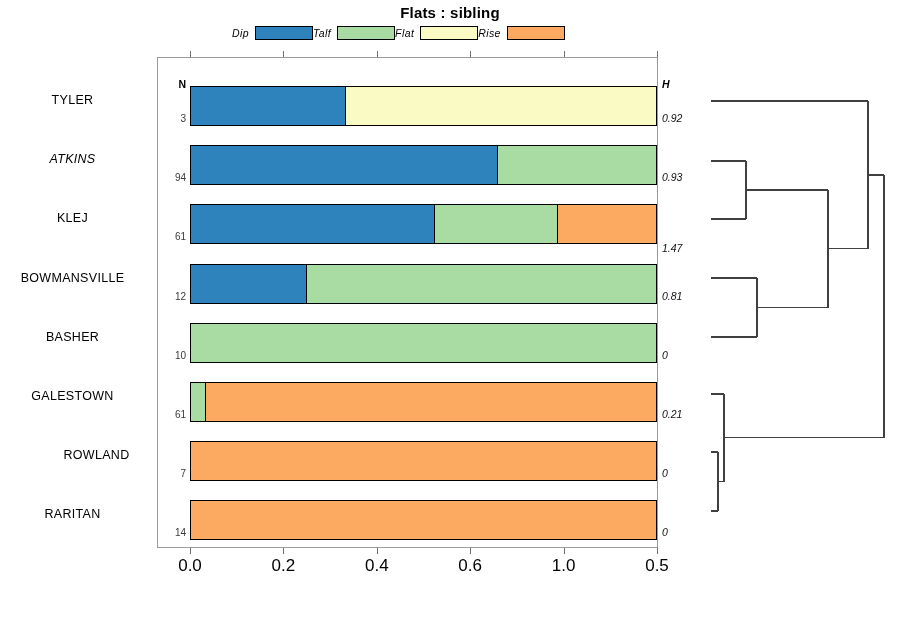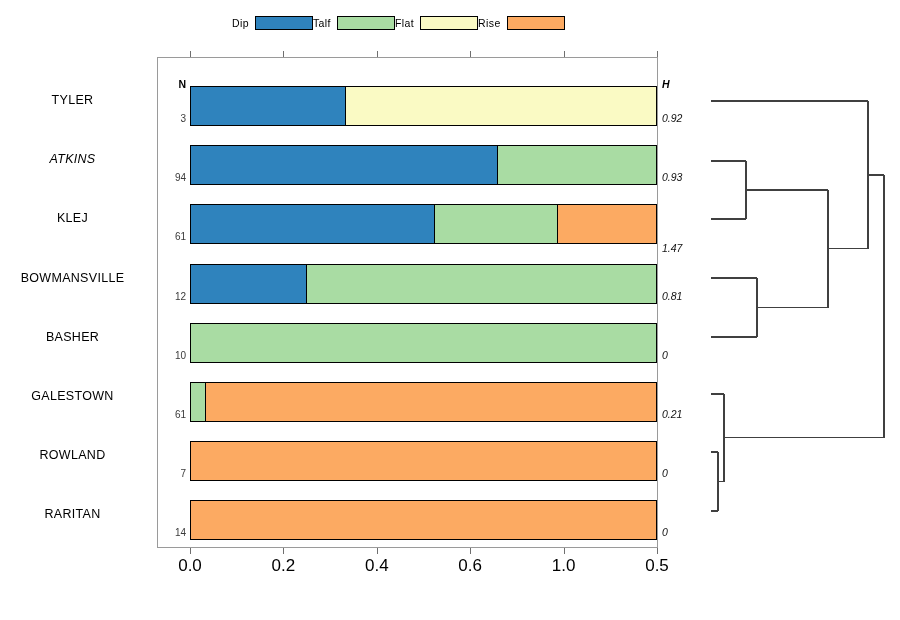--- a/index.html
+++ b/index.html
@@ -11,22 +11,22 @@
   #root{position:absolute;inset:0;}
 
   
   .chart-title{
     position:absolute;left:0;top:4px;width:900px;text-align:center;
     font-size:15px;font-weight:bold;letter-spacing:.2px;
   }
 
   
   .legend{
-    position:absolute;left:232px;top:15px;width:304px;height:16px;
-    display:flex;align-items:center;justify-content:space-between;
+    position:absolute;left:232px;top:25px;width:304px;height:16px;
+    display:flex;align-items:center;justify-content:space-between;font-style:italic;
   }
   .legend-item{display:flex;align-items:center;gap:6px;}
   .legend-label{font-size:10.5px;letter-spacing:.4px;}
   .legend-swatch{width:58px;height:14px;border:1px solid #000;box-sizing:border-box;}
 
   
   .panel{
     position:absolute;left:157px;top:57px;width:501px;height:491px;
     border:1px solid #9a9a9a;box-sizing:border-box;background:#fff;
   }
@@ -71,20 +71,21 @@
 
   
   .dendro{position:absolute;left:700px;top:57px;width:195px;height:491px;}
   .dendro svg{display:block;}
 </style>
 </head>
 <body>
 
 <div id="root">
 
+  <div class="chart-title">Flats : sibling</div>
 
   <div class="legend">
     <div class="legend-item">
       <span class="legend-label">Dip</span>
       <span class="legend-swatch" id="sw0" style="background: rgb(47, 131, 189);"></span>
     </div>
     <div class="legend-item">
       <span class="legend-label">Talf</span>
       <span class="legend-swatch" id="sw1" style="background: rgb(169, 220, 163);"></span>
     </div>
@@ -152,21 +153,21 @@
       <div class="row" style="top: 0px;">
         <div class="row-label" style="top: 389px;">GALESTOWN</div>
         <div class="row-n" style="top: 409px;">61</div>
         <div class="bar" style="top: 382px;">
           <div class="seg" style="width: 3.3%; background: rgb(169, 220, 163);"></div>
           <div class="seg" style="width: 96.7%; background: rgb(252, 170, 98);"></div>
         </div>
         <div class="row-h" style="top: 408px;">0.21</div>
       </div>
       <div class="row" style="top: 0px;">
-        <div class="row-label" style="top: 448.2px;">ROWLAND</div>
+        <div class="row-label" style="top: 448.2px; padding-left: 24px;">ROWLAND</div>
         <div class="row-n" style="top: 468.2px;">7</div>
         <div class="bar" style="top: 441.2px;">
           <div class="seg" style="width: 100%; background: rgb(252, 170, 98);"></div>
         </div>
         <div class="row-h" style="top: 467.2px;">0</div>
       </div>
       <div class="row" style="top: 0px;">
         <div class="row-label" style="top: 507.4px;">RARITAN</div>
         <div class="row-n" style="top: 527.4px;">14</div>
         <div class="bar" style="top: 500.4px;">

